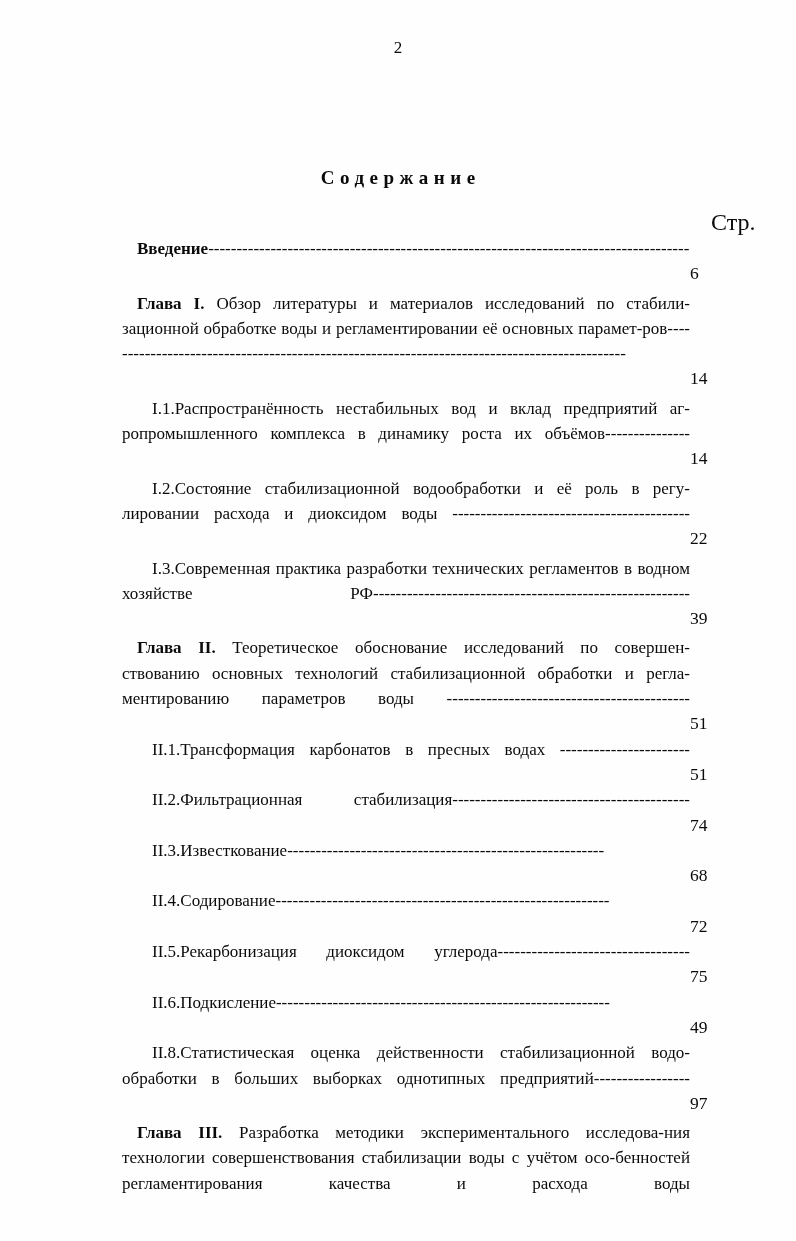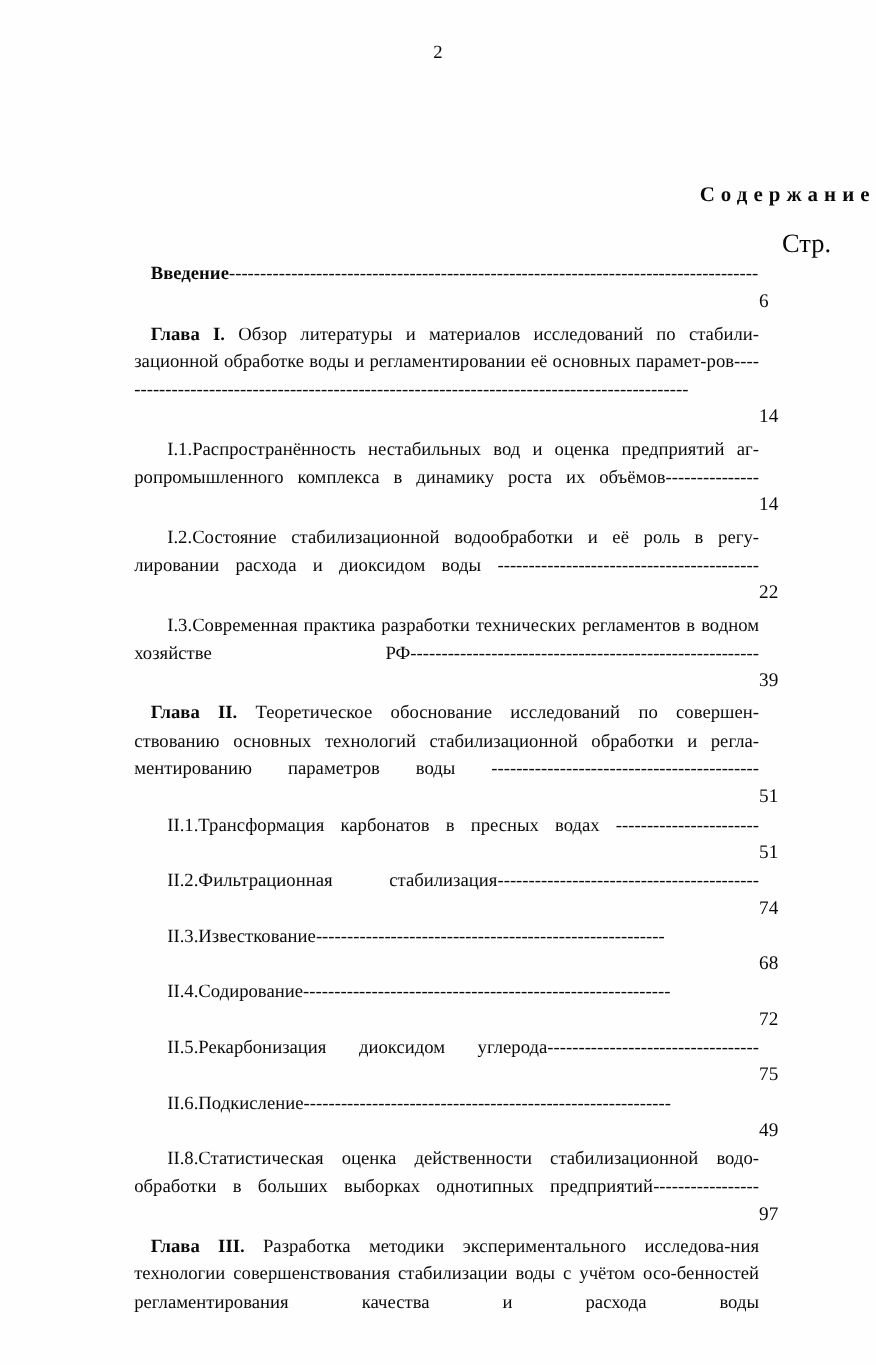--- a/index.html
+++ b/index.html
@@ -33,21 +33,21 @@
     font-size: 17px;
     line-height: 20px;
   }
 
   
   .doc-title {
     position: absolute;
     top: 167px;
     left: 0;
     width: 796px;
-    text-align: right;
+    text-align: center;
     font-size: 19px;
     font-weight: bold;
     letter-spacing: 5.5px;
     text-indent: 5.5px;
     line-height: 22px;
   }
 
   
   .pages-header {
     position: absolute;
@@ -125,21 +125,21 @@
   <div class="toc" id="toc-root">
       <div class="entry ind-1">
         <span class="text"><b class="lead">Введение</b><span class="leader">-------------------------------------------------------------------------------------</span></span>
         <span class="pageno">6</span>
       </div>
       <div class="entry ind-1 gap-sm">
         <span class="text"><b class="lead">Глава I.</b><span> Обзор литературы и материалов исследований по стабили-зационной обработке воды и регламентировании её основных парамет-ров</span><span class="leader">---------------------------------------------------------------------------------------------</span></span>
         <span class="pageno">14</span>
       </div>
       <div class="entry ind-2 gap-sm">
-        <span class="text"><span>I.1.Распространённость нестабильных вод и оценка предприятий аг-ропромышленного комплекса в динамику роста  их объёмов</span><span class="leader">---------------</span></span>
+        <span class="text"><span>I.1.Распространённость нестабильных вод и вклад предприятий аг-ропромышленного комплекса в динамику роста  их объёмов</span><span class="leader">---------------</span></span>
         <span class="pageno">14</span>
       </div>
       <div class="entry ind-2 gap-sm">
         <span class="text"><span>I.2.Состояние  стабилизационной водообработки  и её роль в регу-лировании расхода и диоксидом воды </span><span class="leader">------------------------------------------</span></span>
         <span class="pageno">22</span>
       </div>
       <div class="entry ind-2 gap-sm">
         <span class="text"><span>I.3.Современная практика разработки технических регламентов в водном хозяйстве РФ</span><span class="leader">--------------------------------------------------------</span></span>
         <span class="pageno">39</span>
       </div>

